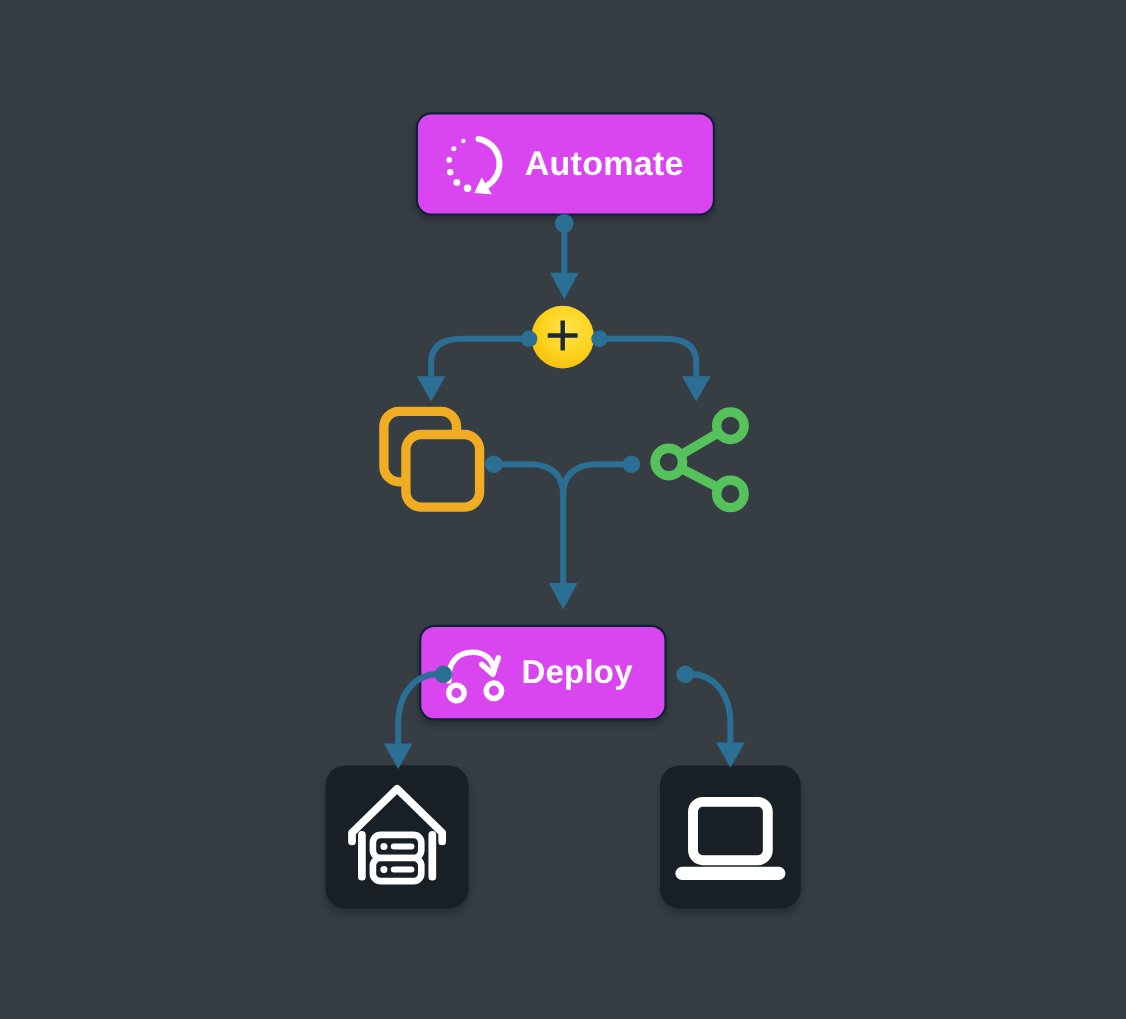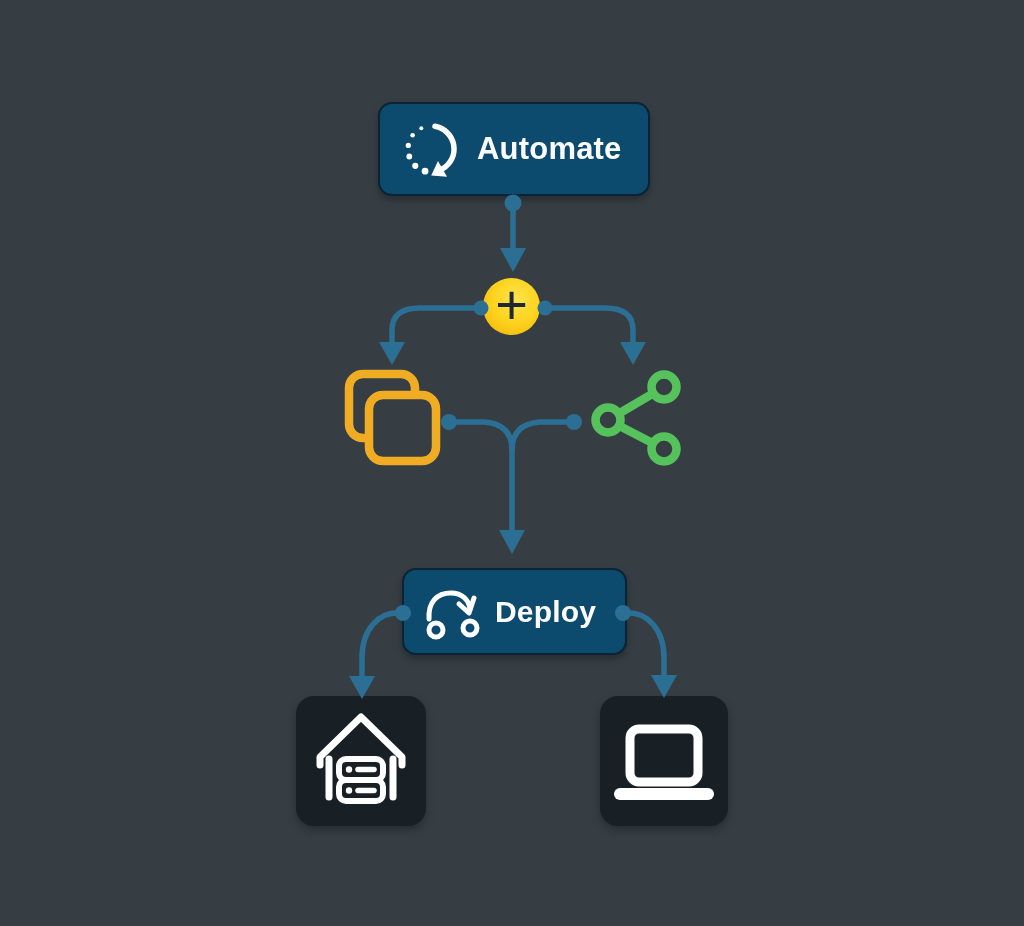--- a/index.html
+++ b/index.html
@@ -6,36 +6,36 @@
   .canvas{
     position:relative;
     width:1024px;height:926px;
     background:#363e44;
     overflow:hidden;
     font-family:"Liberation Sans",sans-serif;
   }
   
   .pill{
     position:absolute;
-    background:#0c4a6e;
+    background:#d946ef;
     border:2px solid #0a2436;
     border-radius:14px;
     box-shadow:0 4px 7px rgba(0,0,0,.28);
     display:flex;align-items:center;
     box-sizing:border-box;
     color:#ffffff;
   }
   .pill .label{
     font-weight:700;
     color:#fcfcfc;
     letter-spacing:.2px;
   }
   .pill.automate{left:378px;top:102px;width:272px;height:94px;padding-left:22px;gap:17px;}
   .pill.automate .label{font-size:31px;}
-  .pill.deploy{left:402px;top:568px;width:225px;height:87px;padding-left:20px;gap:13px;}
+  .pill.deploy{left:381px;top:568px;width:225px;height:87px;padding-left:20px;gap:13px;}
   .pill.deploy .label{font-size:30px;}
 
   
   .plus-node{
     position:absolute;left:483px;top:278px;
     width:57px;height:57px;border-radius:50%;
     background:radial-gradient(circle at 58% 38%, #ffe44d 0%, #fdd31d 48%, #f2b006 100%);
     display:flex;align-items:center;justify-content:center;
   }
   .plus-node .plus-sign{

